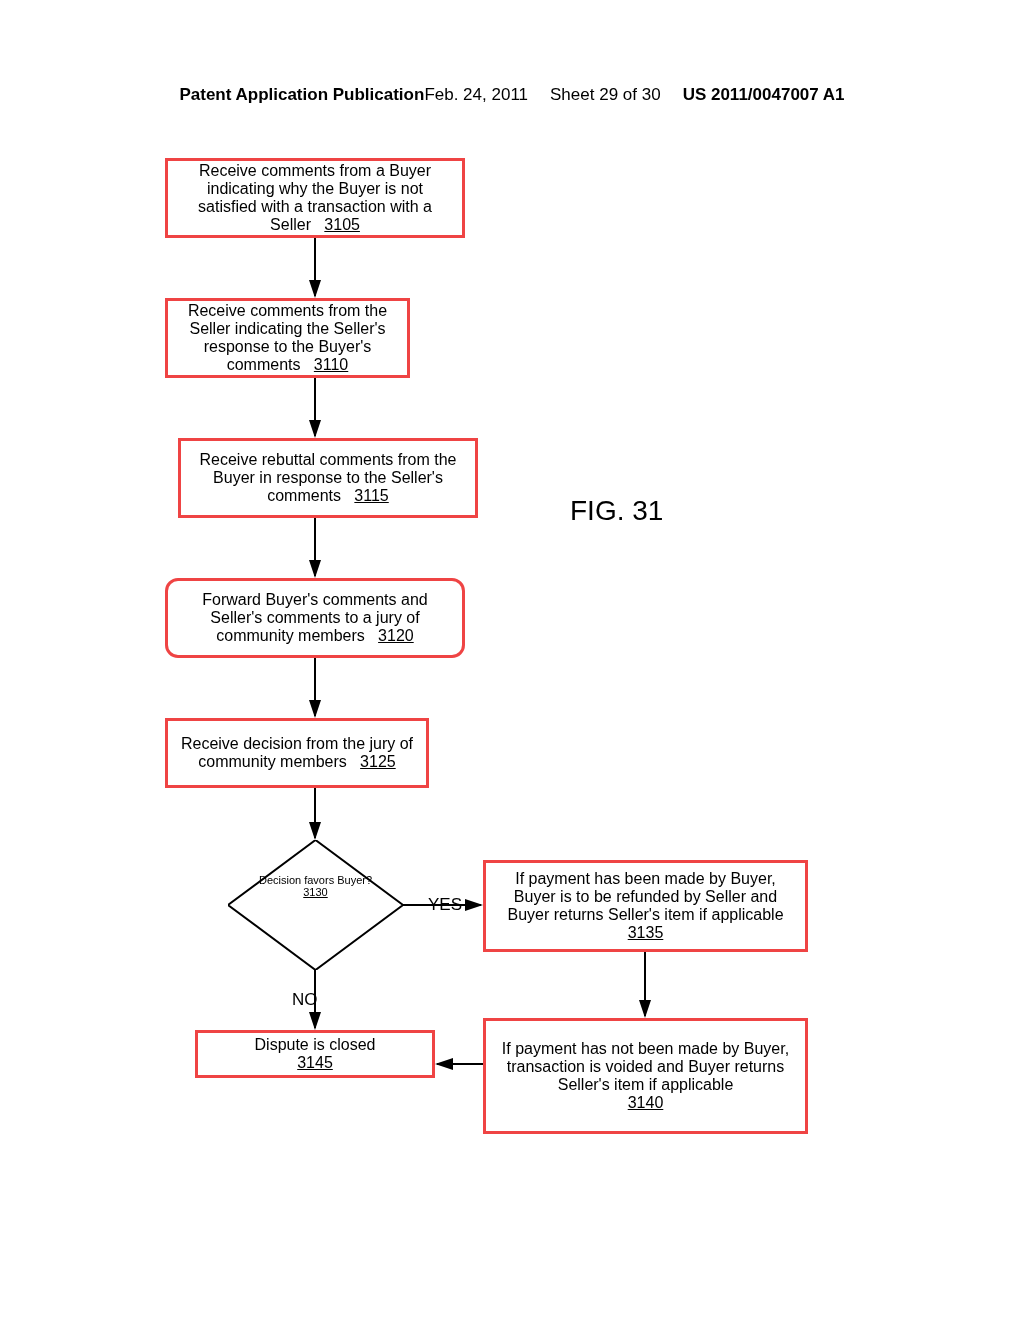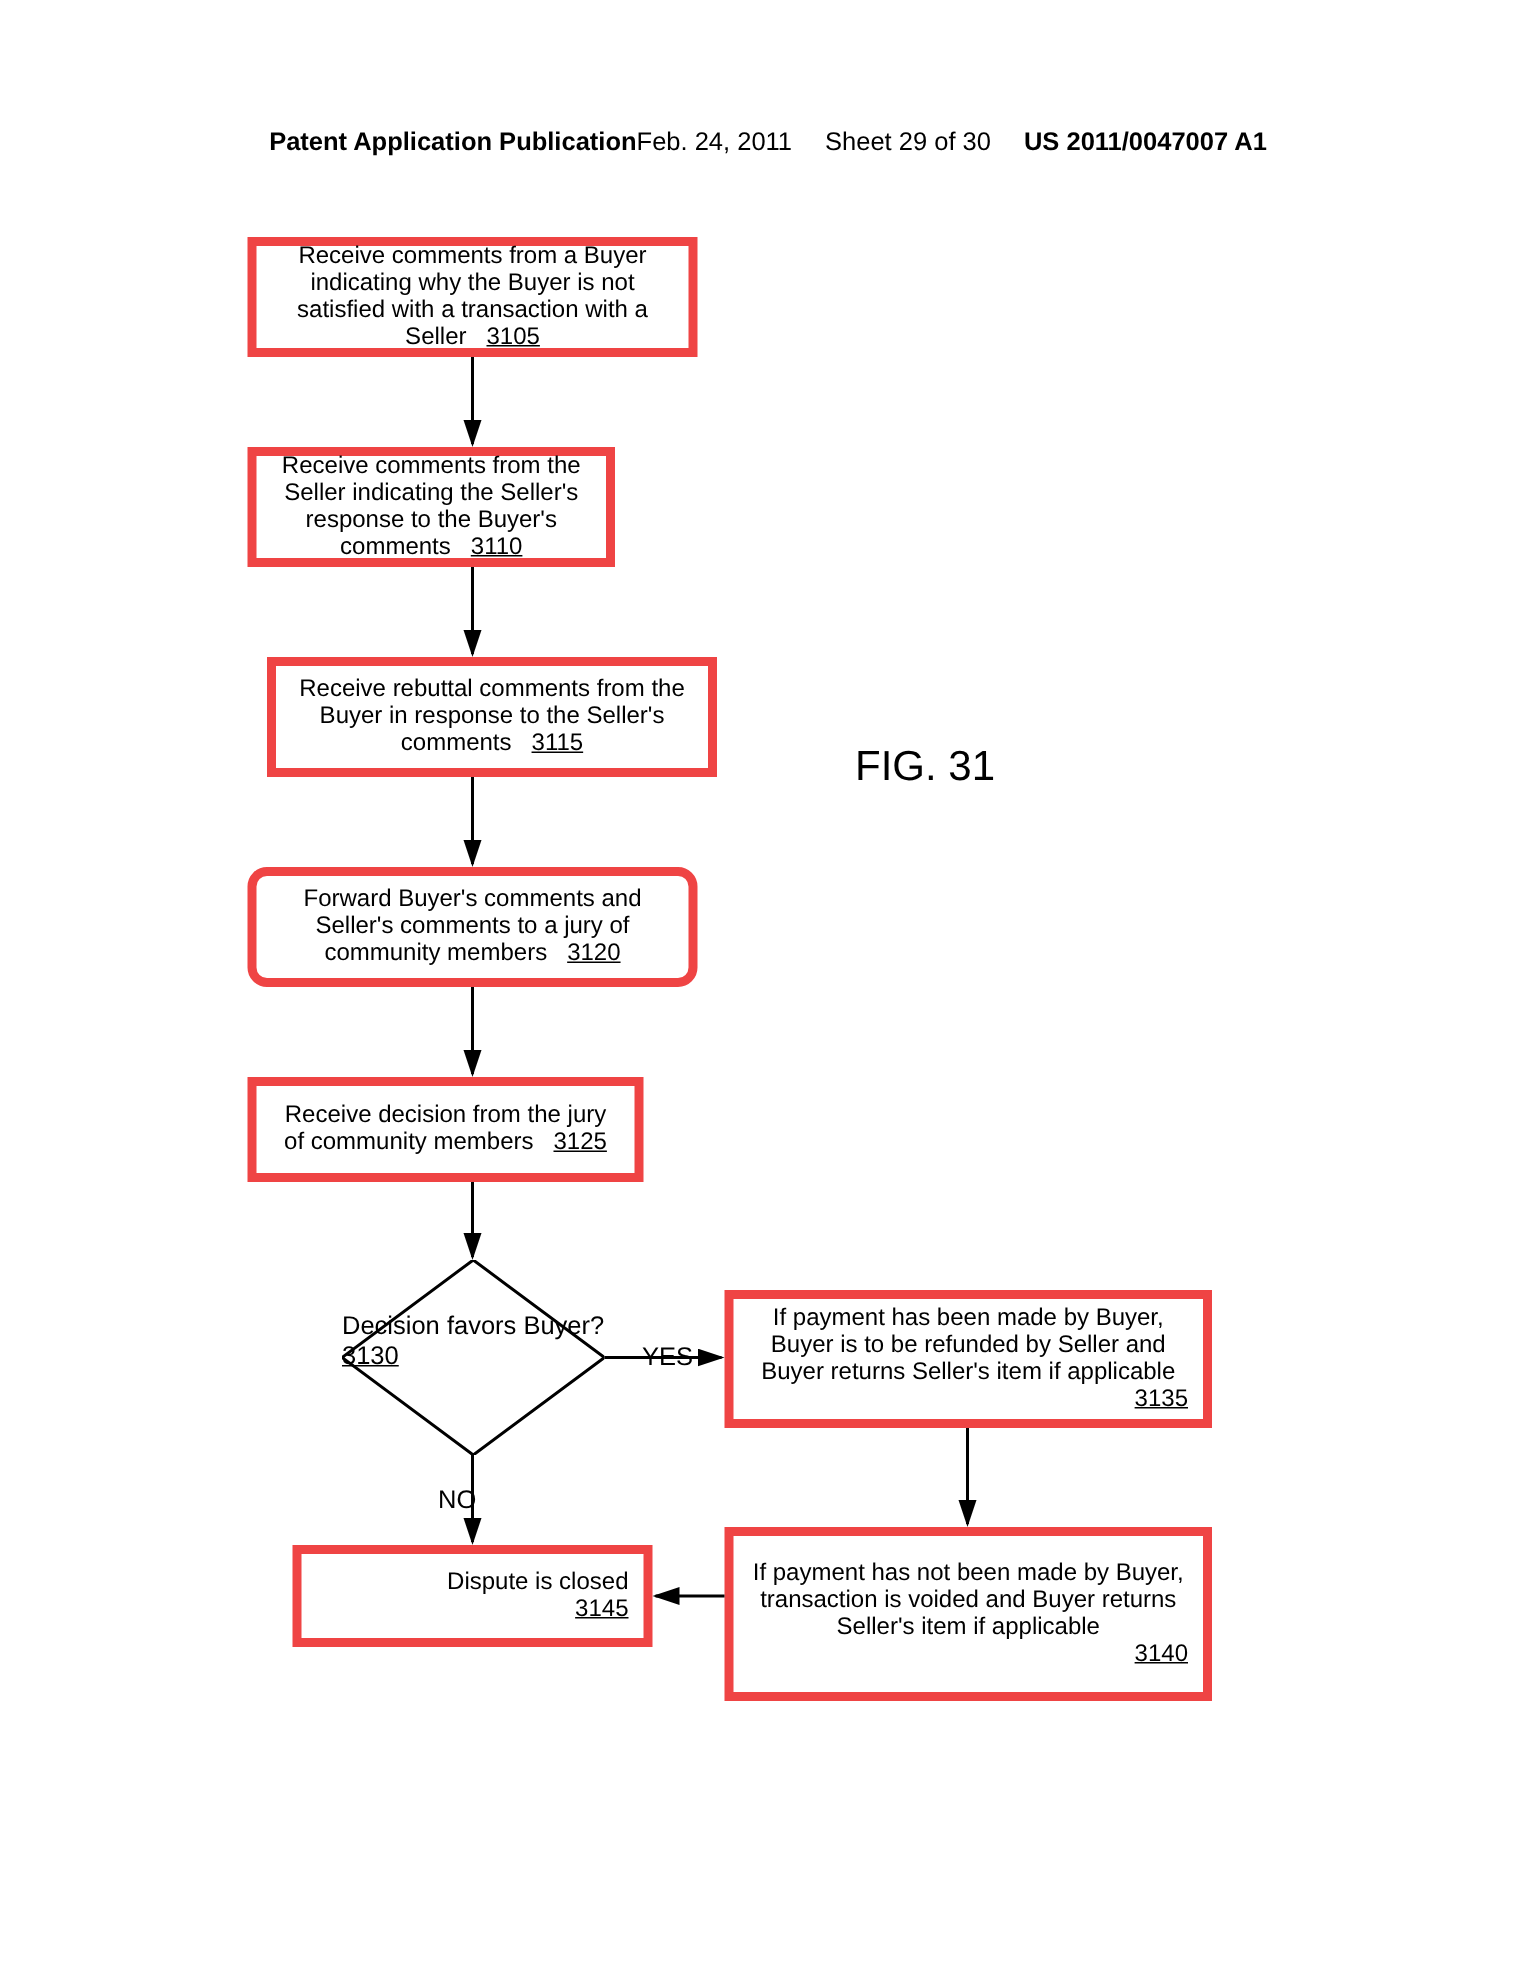--- a/index.html
+++ b/index.html
@@ -22,41 +22,41 @@
   }
   .header .pub { font-weight: bold; }
   .header .right { display: flex; gap: 22px; }
   .fig-label {
     position: absolute;
     font-size: 28px;
     font-family: Arial, sans-serif;
   }
   .box {
     position: absolute;
-    border: 6px solid #ef4444;
+    border: 3px solid #ef4444;
     background: #fff;
     text-align: center;
     font-size: 16px;
     padding: 8px 10px;
     display: flex;
     flex-direction: column;
     justify-content: center;
-    align-items: flex-end;
+    align-items: center;
   }
   .box .ref {
     text-decoration: underline;
     display: inline;
   }
   .diamond-wrap {
     position: absolute;
   }
   .diamond-text {
     position: absolute;
-    text-align: left;
-    font-size: 17px;
+    text-align: center;
+    font-size: 11px;
     width: 100%;
   }
   .edge-label {
     position: absolute;
     font-size: 17px;
   }
   svg.arrows {
     position: absolute;
     top: 0; left: 0;
     width: 1024px; height: 1320px;
@@ -113,21 +113,21 @@
 <div class="box" style="left:483px; top:860px; width:325px; height:92px;">
   <div><span>If payment has been made by Buyer, Buyer is to be refunded by Seller and Buyer returns Seller's item if applicable</span></div>
   <div><span class="ref">3135</span></div>
 </div>
 
 <div class="box" style="left:483px; top:1018px; width:325px; height:116px;">
   <div><span>If payment has not been made by Buyer, transaction is voided and Buyer returns Seller's item if applicable</span></div>
   <div><span class="ref">3140</span></div>
 </div>
 
-<div class="box" style="left:195px; top:1030px; width:240px; height:68px;">
+<div class="box" style="left:195px; top:1030px; width:240px; height:48px;">
   <div><span>Dispute is closed</span></div>
   <div><span class="ref">3145</span></div>
 </div>
 
 <svg class="arrows">
   <defs>
     <marker id="ah" markerWidth="10" markerHeight="10" refX="8" refY="3" orient="auto" markerUnits="strokeWidth">
       <path d="M0,0 L0,6 L9,3 z" fill="#000"></path>
     </marker>
   </defs>

